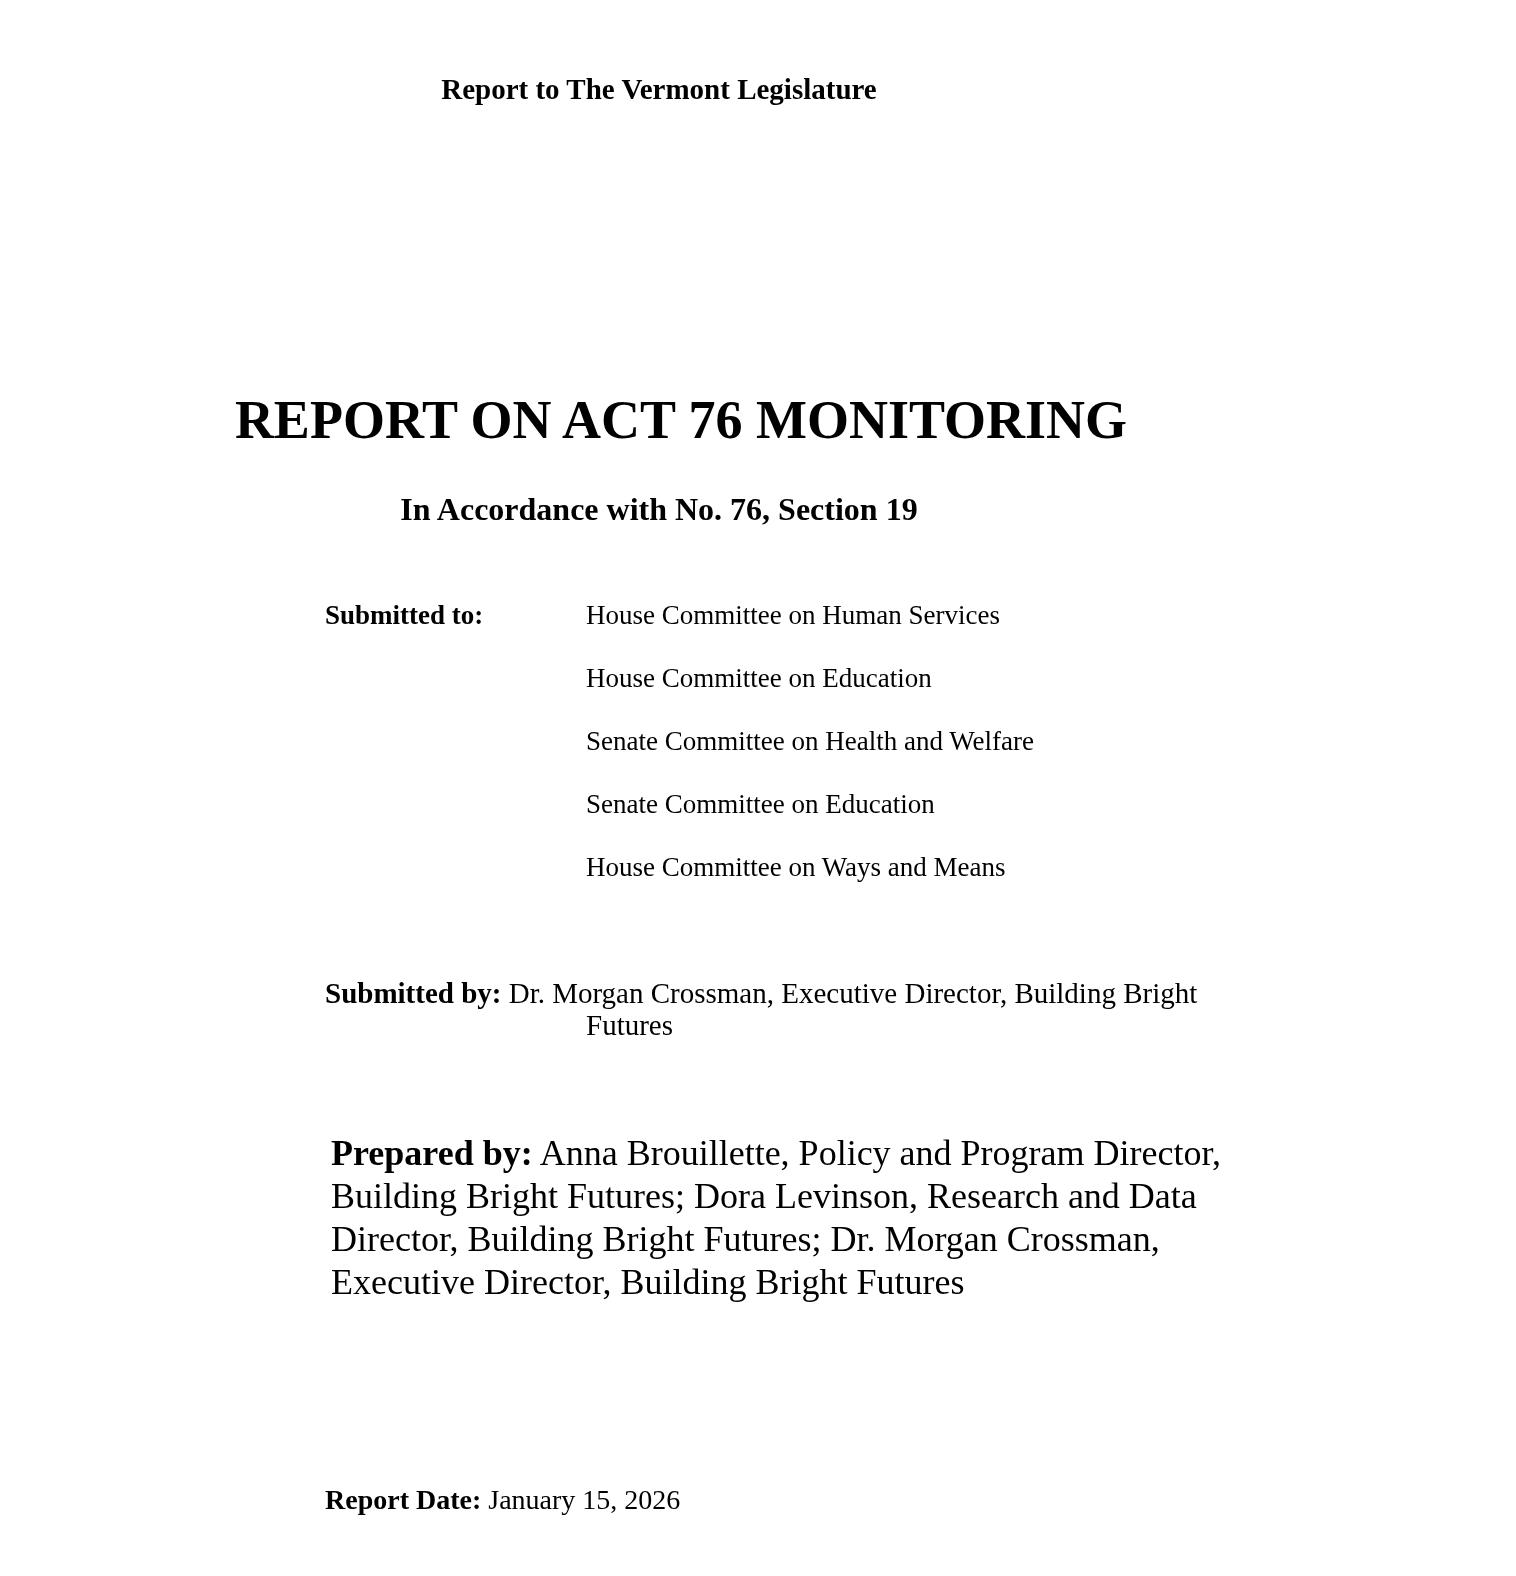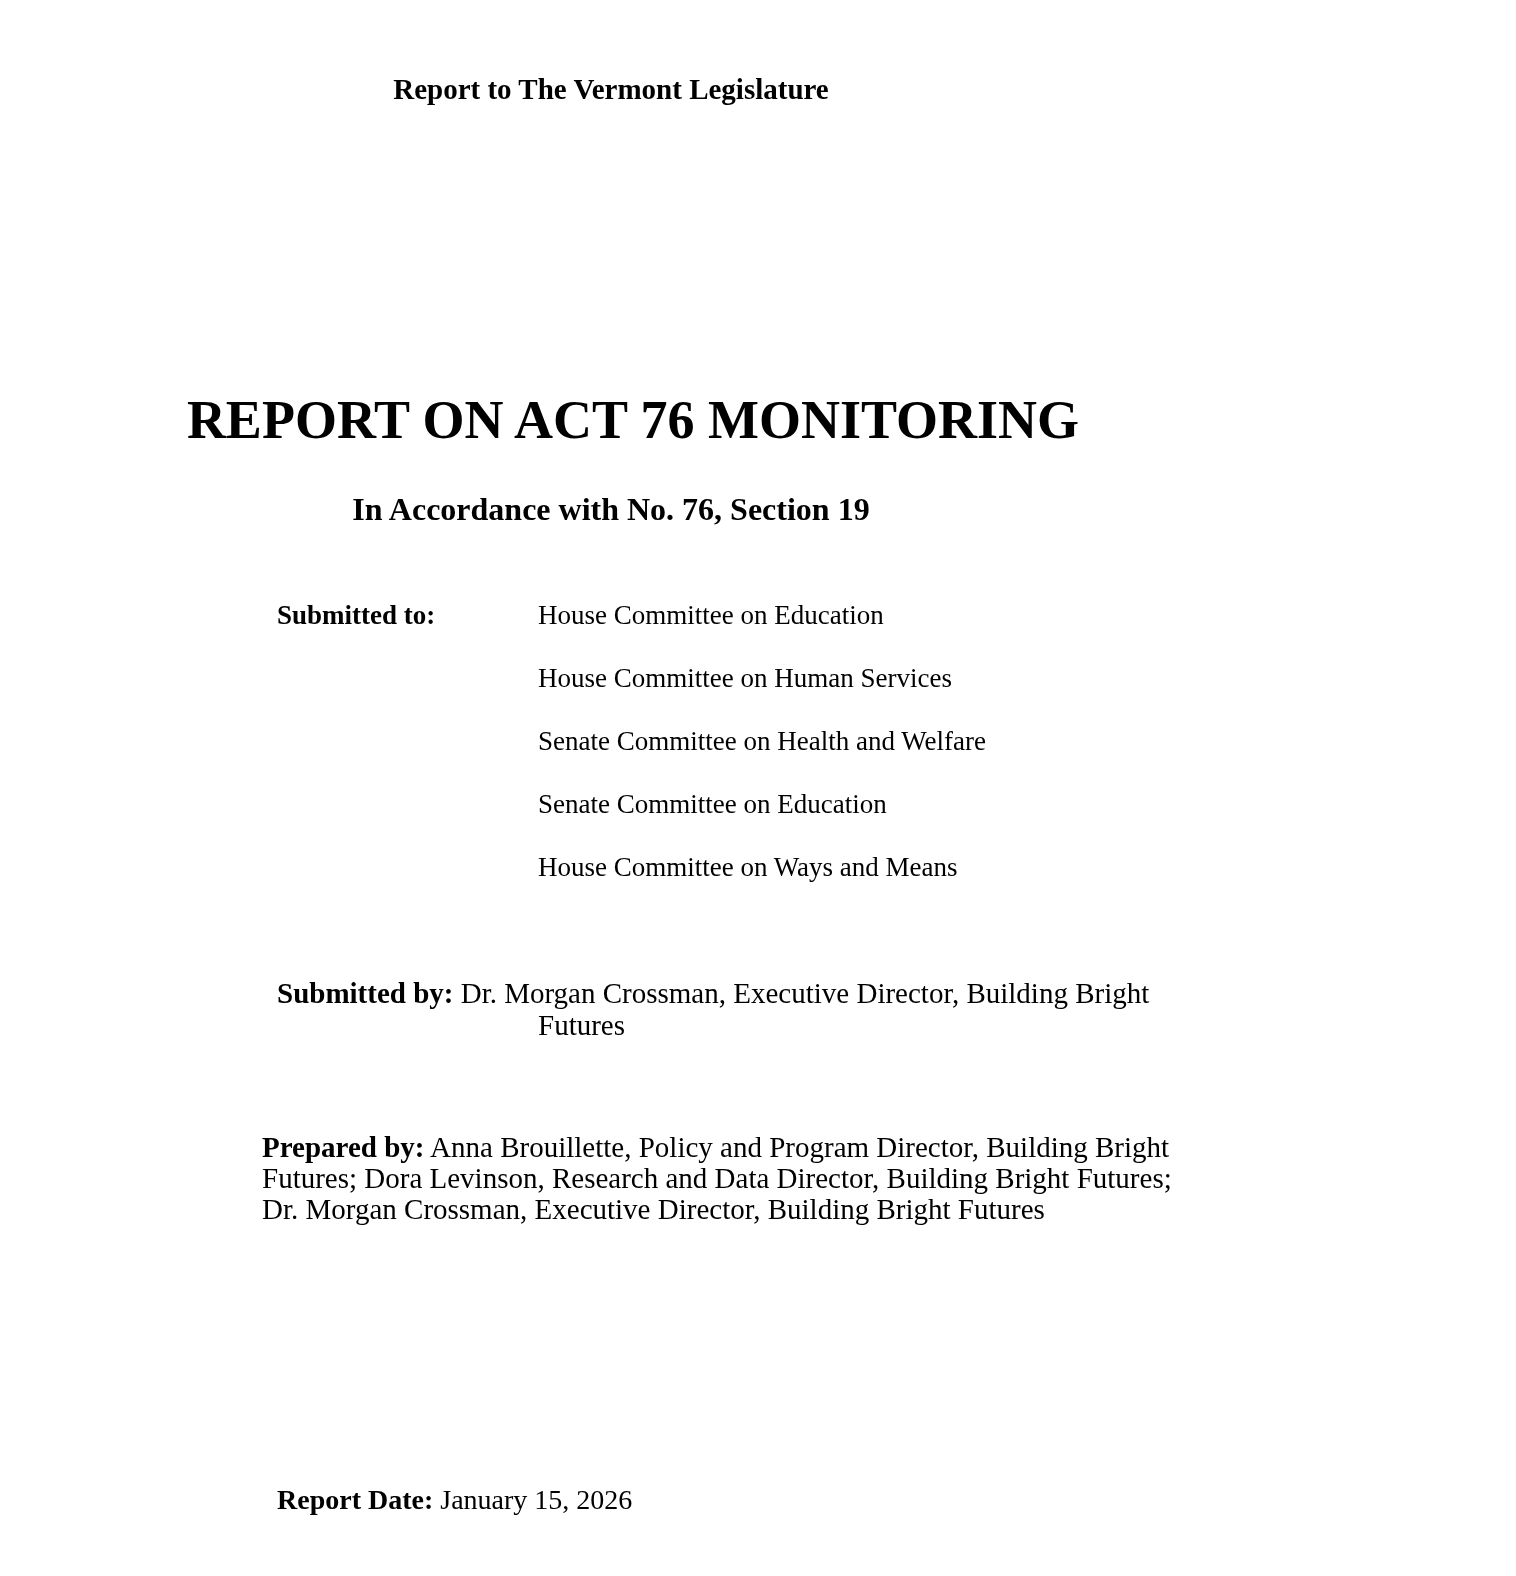--- a/index.html
+++ b/index.html
@@ -8,20 +8,21 @@
     background: #ffffff;
   }
   .page {
     position: relative;
     width: 1222px;
     height: 1576px;
     background: #ffffff;
     color: #000000;
     font-family: "Liberation Serif", "DejaVu Serif", serif;
     overflow: hidden;
+    margin-left: 48px;
   }
   .header {
     position: absolute;
     top: 73px;
     left: 0;
     right: 0;
     text-align: center;
     font-weight: 700;
     font-size: 29px;
     line-height: 33px;
@@ -72,24 +73,24 @@
     left: 277px;
     width: 673px;            
     padding-left: 261px;     
     text-indent: -261px;     
     font-size: 29px;
     line-height: 32px;
   }
   .prepared-by {
     position: absolute;
     top: 1132px;
-    left: 262px;
+    left: 283px;
     width: 934px;
-    font-size: 29px;
-    line-height: 31px;
+    font-size: 36px;
+    line-height: 43px;
   }
   .report-date {
     position: absolute;
     top: 1483px;
     left: 277px;
     font-size: 28px;
     line-height: 33px;
     white-space: nowrap;
   }
   .label {
@@ -102,22 +103,22 @@
 <div class="page">
 
   <div class="header">Report to The Vermont Legislature</div>
 
   <div class="title">REPORT ON ACT 76 MONITORING</div>
 
   <div class="subtitle">In Accordance with No. 76, Section 19</div>
 
   <div class="submitted-to">
     <span class="label">Submitted to:</span>
+    <div class="committee">House Committee on Human Services</div>
     <div class="committee">House Committee on Education</div>
-    <div class="committee">House Committee on Human Services</div>
     <div class="committee">Senate Committee on Health and Welfare</div>
     <div class="committee">Senate Committee on Education</div>
     <div class="committee">House Committee on Ways and Means</div>
   </div>
 
   <div class="submitted-by">
     <span class="label">Submitted by:</span>
     <span>Dr. Morgan Crossman, Executive Director, Building Bright Futures</span>
   </div>
 

